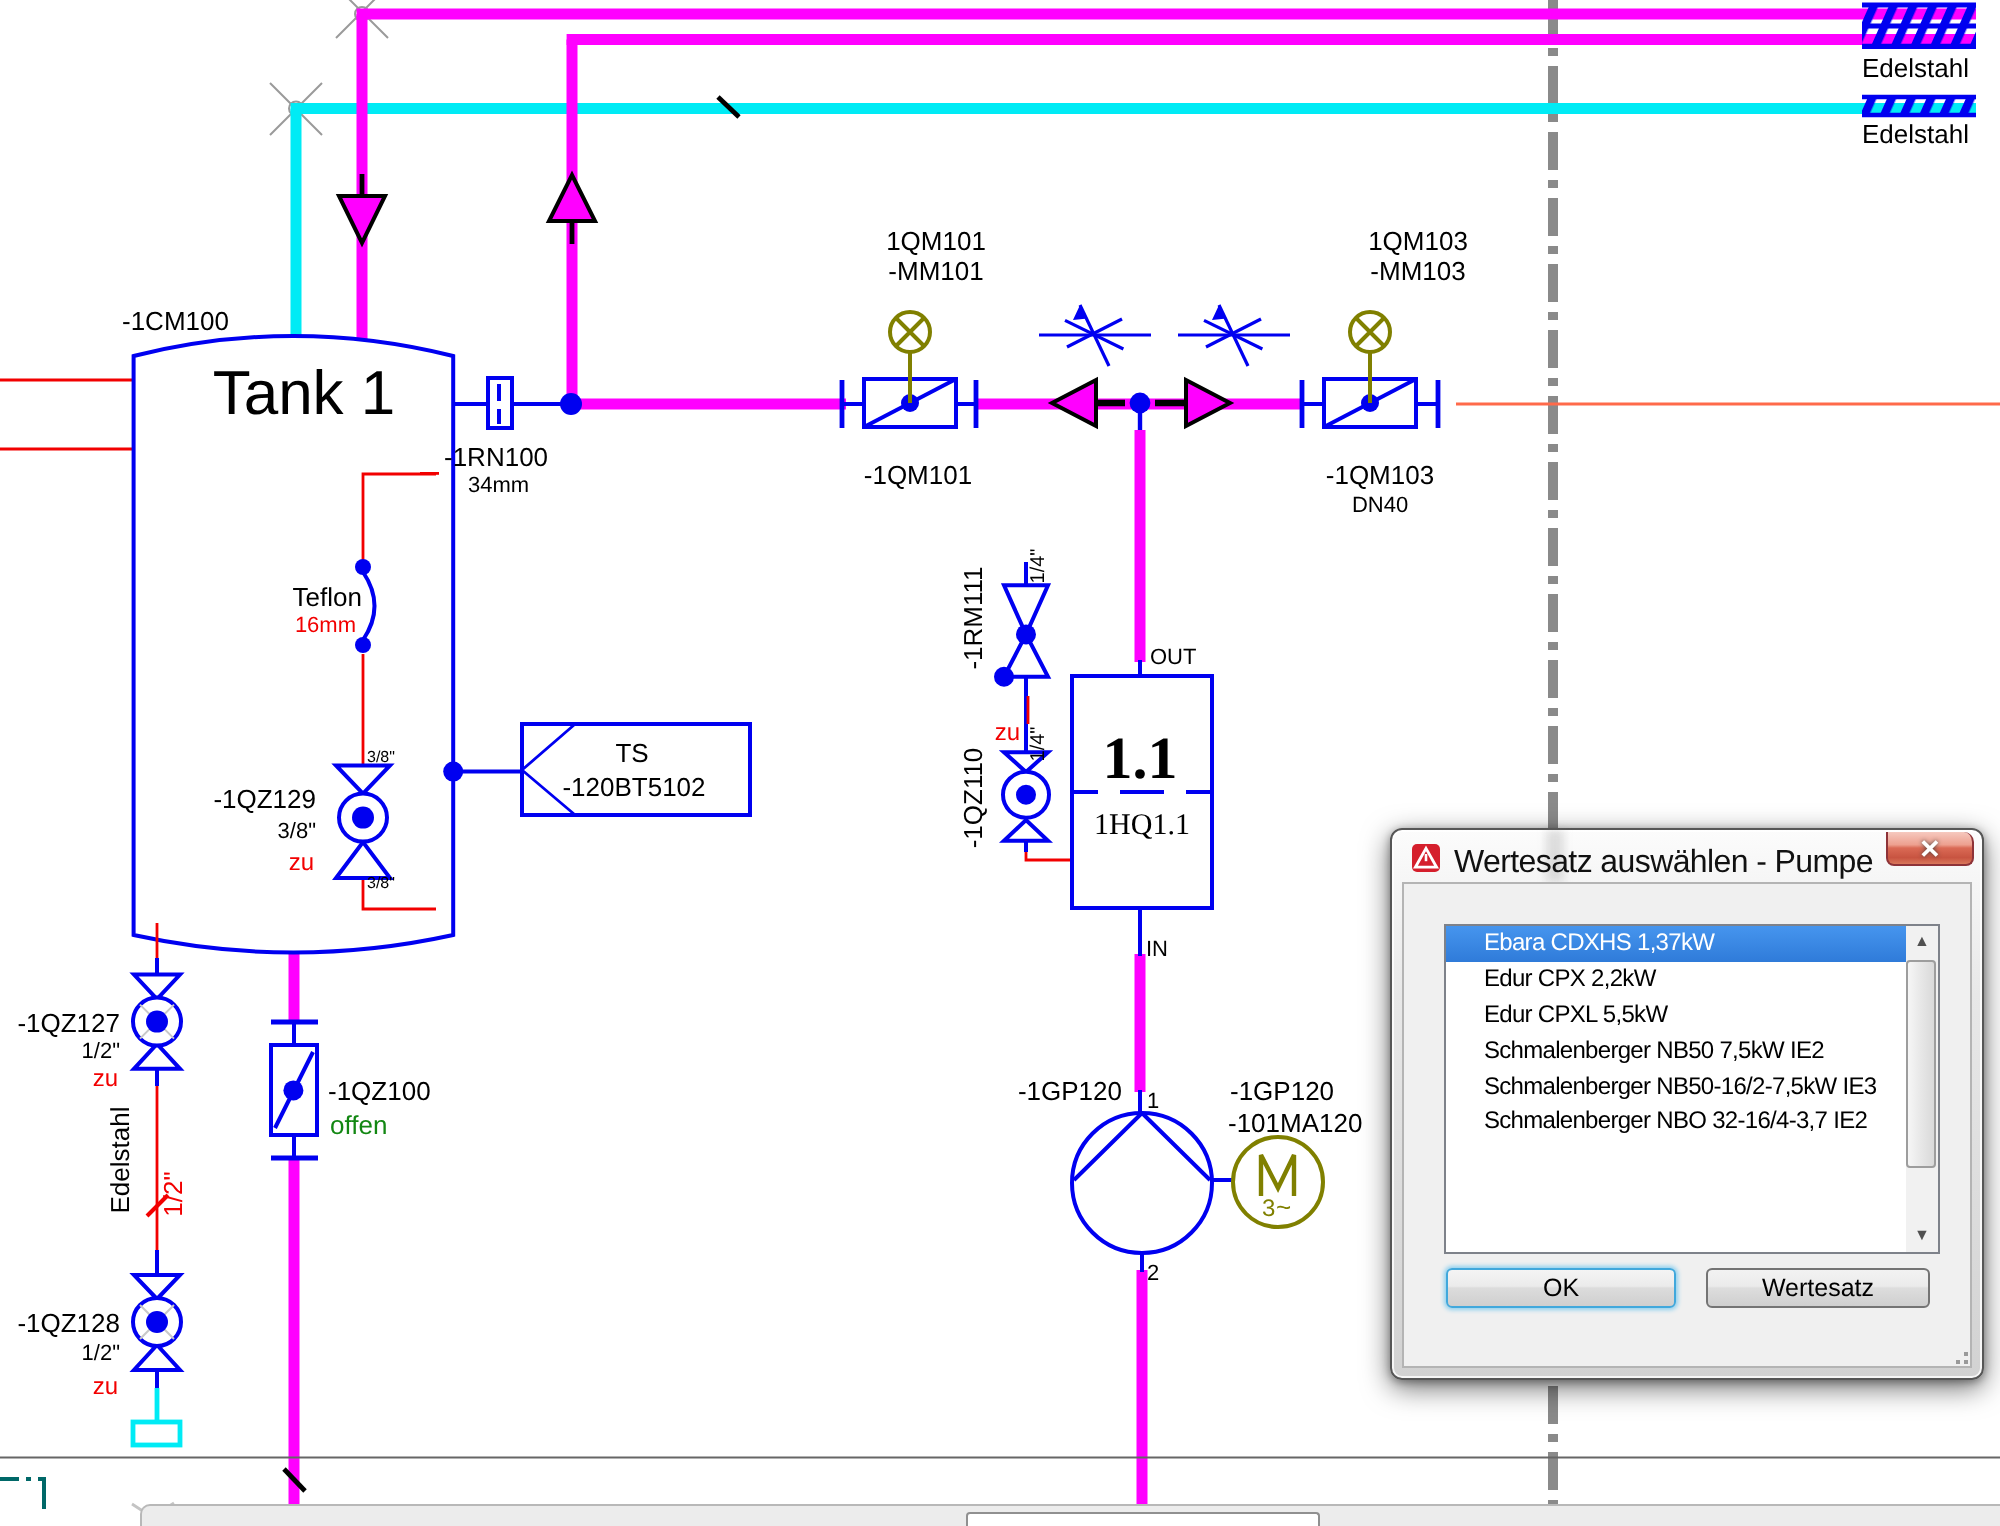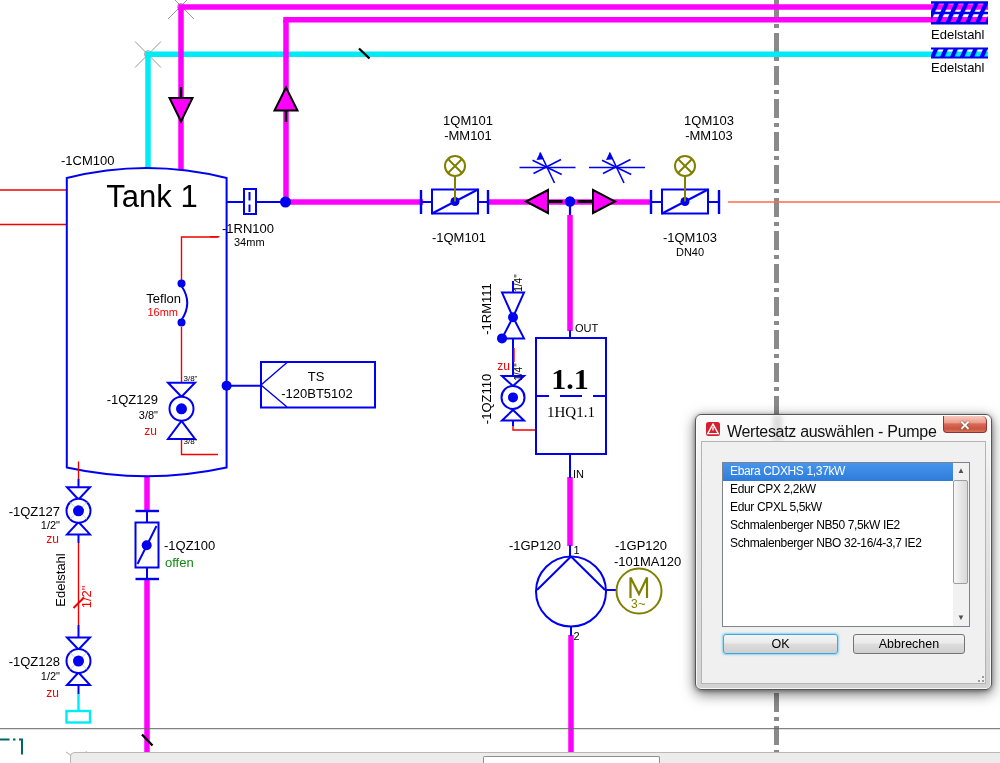--- a/index.html
+++ b/index.html
@@ -18,21 +18,21 @@
   .dlg-close{position:absolute;left:247px;top:1px;width:44px;height:17px;
        border:1px solid #8e3338;border-top:none;border-radius:0 5px 4px 4px;
        background:linear-gradient(180deg,#f6c9bf,#eda08f 40%,#da6a55 50%,#c85441 80%,#d8775a);
        box-sizing:border-box;text-align:center;}
   .dlg-close span{color:#fff;font-size:13px;font-weight:bold;line-height:14px;
        text-shadow:0 0 2px rgba(60,60,60,.9);}
   .dlg-client{position:absolute;left:5px;right:5px;top:26px;bottom:5px;
        background:#f0f0f0;border:1px solid #b4b4b4;box-sizing:border-box;}
   .lst{position:absolute;left:26px;top:47px;width:248px;height:165px;
        background:#fff;border:1px solid #7e828a;box-sizing:border-box;}
-  .row{height:17.9px;line-height:17.9px;padding-left:7px;font-size:12px;letter-spacing:-0.35px;color:#000;
+  .row{height:17.9px;line-height:17.9px;padding-left:19px;font-size:12px;letter-spacing:-0.35px;color:#000;
        white-space:nowrap;}
   .row.sel{background:linear-gradient(180deg,#4695ee,#2f7bd9);color:#fff;}
   .sb{position:absolute;right:0;top:0;width:16px;height:163px;background:#f1f1f1;}
   .sb .thumb{position:absolute;left:0px;top:17px;width:15px;height:104px;
        border:1px solid #9d9d9d;border-radius:2px;
        background:linear-gradient(90deg,#f6f6f6,#eaeaea 40%,#d9d9d9);box-sizing:border-box;}
   .sb .arr{position:absolute;left:0;width:16px;height:10px;text-align:center;
        font-size:8px;color:#505050;line-height:10px;}
   .btn{position:absolute;top:219px;height:20px;box-sizing:border-box;
        font-size:12.5px;text-align:center;line-height:18px;border-radius:3px;}
@@ -311,29 +311,30 @@
     </svg>
     <span class="dlg-text">Wertesatz auswählen - Pumpe</span>
     <div class="dlg-close"><span>✕</span></div>
   </div>
   <div class="dlg-client"></div>
   <div class="lst">
     <div class="row sel">Ebara CDXHS 1,37kW</div>
     <div class="row">Edur CPX 2,2kW</div>
     <div class="row">Edur CPXL 5,5kW</div>
     <div class="row">Schmalenberger NB50 7,5kW IE2</div>
+    <div class="row">Schmalenberger NB50-16/2-7,5kW IE3</div>
     <div class="row">Schmalenberger NBO 32-16/4-3,7 IE2</div>
     <div class="sb">
       <div class="arr" style="top:3px;">▲</div>
       <div class="thumb"></div>
       <div class="arr" style="bottom:3px;">▼</div>
     </div>
   </div>
   <div class="btn btn-ok">OK</div>
-  <div class="btn btn-cancel">Abbrechen</div>
+  <div class="btn btn-cancel">Wertesatz</div>
   <svg class="grip" style="right:6px;bottom:6px;" viewBox="0 0 11 11">
     <g fill="#9a9a9a">
         <rect x="8" y="8" width="2" height="2"></rect>
         <rect x="8" y="4" width="2" height="2"></rect>
         <rect x="4" y="8" width="2" height="2"></rect>
       </g>
   </svg>
 </div>
 
 </body></html>

